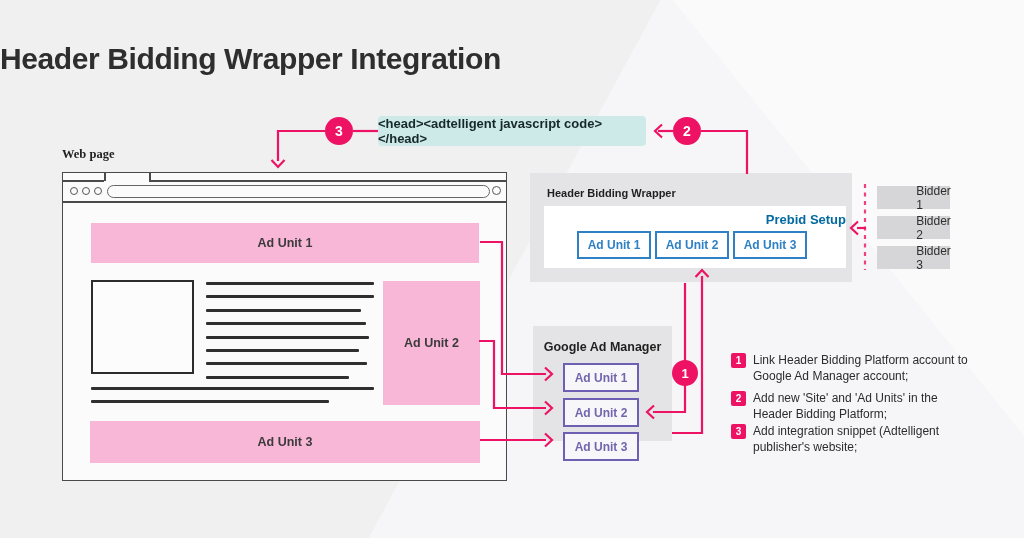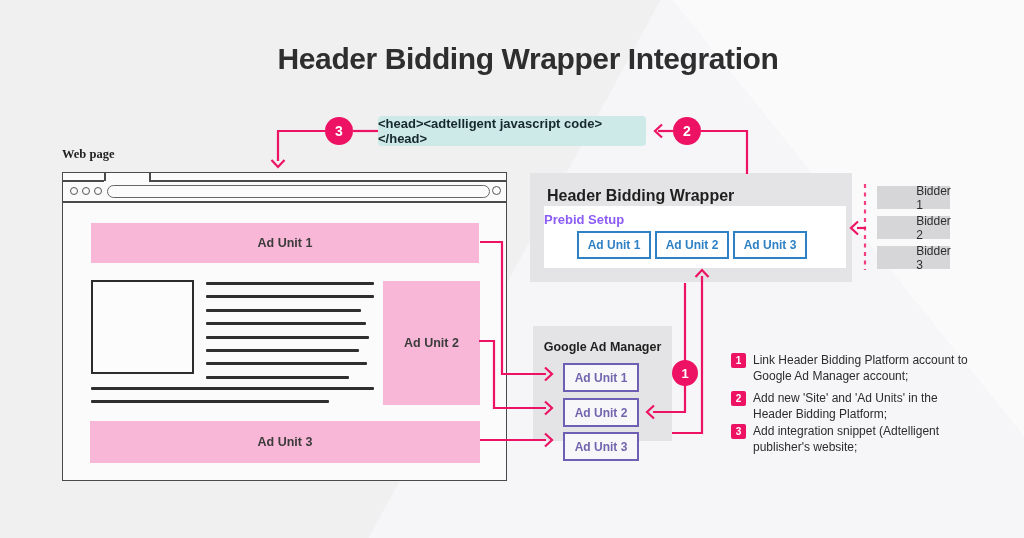--- a/index.html
+++ b/index.html
@@ -10,22 +10,22 @@
     font-family:"Liberation Sans", sans-serif;
   }
   .wedge { position:absolute; inset:0; pointer-events:none; }
   .wedge1 { background:#f6f6f8; clip-path:polygon(64.5% 0, 100% 0, 100% 100%, 36% 100%); }
   .wedge2 { background:#fafafb; clip-path:polygon(65.7% 0, 100% 0, 100% 81%); }
 
   .abs { position:absolute; }
   .flexc { display:flex; align-items:center; justify-content:center; }
 
   .title {
-    left:0; right:0; top:42px; text-align:center;
-    font-size:30px; font-weight:bold; letter-spacing:-0.4px; color:#2e2e2f;margin-left:32px;
+    left:0; right:0; top:42px; text-align:left;
+    font-size:30px; font-weight:bold; letter-spacing:-0.4px; color:#2e2e2f;
   }
 
   .codebox {
     left:378px; top:116px; width:268px; height:30px;
     background:#cde9e8; border-radius:4px;
     font-size:13px; font-weight:bold; color:#16282b;
   }
 
   .pcircle {
     width:28px; height:28px; border-radius:50%;
@@ -58,24 +58,24 @@
   .au1 { left:28px; top:50px;  width:388px; height:40px; }
   .au2 { left:320px; top:108px; width:97px; height:124px; }
   .au3 { left:27px; top:248px; width:390px; height:42px; }
 
   .imgbox { position:absolute; left:28px; top:107px; width:103px; height:94px;
             border:2.5px solid #2c2c2c; background:#fcfcfd; }
   .tline { position:absolute; height:3px; background:#2f2f2f; border-radius:1px; }
 
   .graybox { background:#e4e4e6; }
   .wrapper-box { left:530px; top:173px; width:322px; height:109px; }
-  .wrapper-title { position:absolute; left:17px; top:14px; font-size:16px; font-weight:bold; color:#1f1f1f;text-align:center; }
+  .wrapper-title { position:absolute; left:17px; top:14px; font-size:11px; font-weight:bold; color:#1f1f1f;text-align:center; }
   .prebid-box { position:absolute; left:14px; top:33px; width:302px; height:62px; background:#fff; }
-  .prebid-title { position:absolute; left:0; right:0; top:6px; text-align:left;
-                  color:#8b5cf6; font-weight:bold; font-size:13px; }
+  .prebid-title { position:absolute; left:0; right:0; top:6px; text-align:right;
+                  color:#0369a1; font-weight:bold; font-size:13px; }
   .blue-units { position:absolute; left:33px; top:25px; display:flex; gap:4px; }
   .blue-unit { width:74px; height:28px; border:2px solid #2e81c4; background:#fff;
                color:#2e81c4; font-size:12px; font-weight:bold;
                display:flex; align-items:center; justify-content:center; }
 
   .bidder { position:absolute; left:877px; width:73px; height:23px; background:#d6d6d8;
             display:flex; align-items:center; justify-content:center;
             font-size:12px; color:#2e2e2e;padding-left:40px; }
 
   .gam-box { left:533px; top:326px; width:139px; height:115px; }

